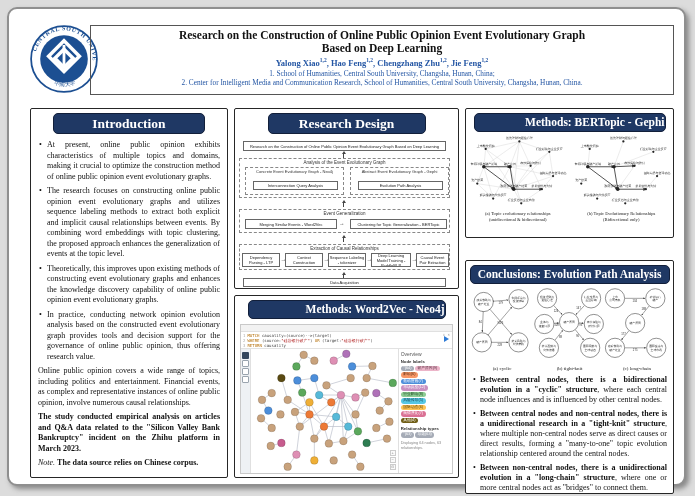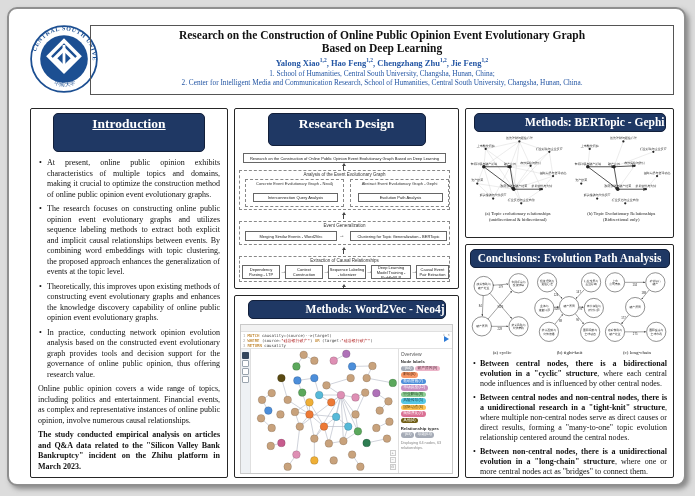--- a/index.html
+++ b/index.html
@@ -15,25 +15,25 @@
   .t1{font-size:11.5px;font-weight:bold;color:#111;line-height:13px;}
   .auth{font-size:8.5px;font-weight:bold;color:#2456a4;line-height:11px;}
   .auth sup{font-size:5.5px;}
   .affil{font-size:7.3px;color:#2456a4;line-height:9.5px;}
   
   .sec{position:absolute;background:#fff;border:1.6px solid #262626;border-radius:2px;overflow:hidden;}
   .sec-intro{left:21px;top:99px;width:198px;height:370px;}
   .sec-rd{left:225px;top:99px;width:225px;height:181px;}
   .sec-w2v{left:225px;top:286px;width:225px;height:183px;}
   .sec-bt{left:456px;top:99px;width:209px;height:130px;}
-  .sec-con{left:456px;top:235px;width:209px;height:234px;}
+  .sec-con{left:456px;top:251px;width:209px;height:234px;}
   .pill{display:block;background:#1F3864;border:1.2px solid #121f3a;border-radius:5px;color:#fff;
         font-weight:bold;text-align:center;margin:4px auto 0;}
-  .pill-lg{width:152px;height:39px;line-height:19px;font-size:13.5px;text-decoration:underline;}
-  .pill-rd{width:158px;height:33px;line-height:19px;font-size:13.5px;}
+  .pill-lg{width:152px;height:21px;line-height:19px;font-size:13.5px;}
+  .pill-rd{width:158px;height:21px;line-height:19px;font-size:13.5px;}
   .pill-md{width:198px;height:19px;line-height:17px;font-size:11.5px;text-align:right;}
   .pill-bt{width:192px;height:19px;line-height:17px;font-size:11.5px;text-align:right;}
   .pill-con{width:200px;height:19px;line-height:17px;font-size:11.5px;}
   
   .blist{list-style:none;margin:6px 0 0;padding:0 7px;}
   .blist li{position:relative;padding-left:9px;margin-bottom:4px;text-align:justify;
             font-size:8px;line-height:10.5px;color:#111;}
   .blist li::before{content:"\2022";position:absolute;left:1px;top:0;}
   .ipar{padding:0 7px;margin-top:4px;text-align:justify;font-size:8px;line-height:10.5px;color:#111;}
   .ipar.bold{font-weight:bold;}

